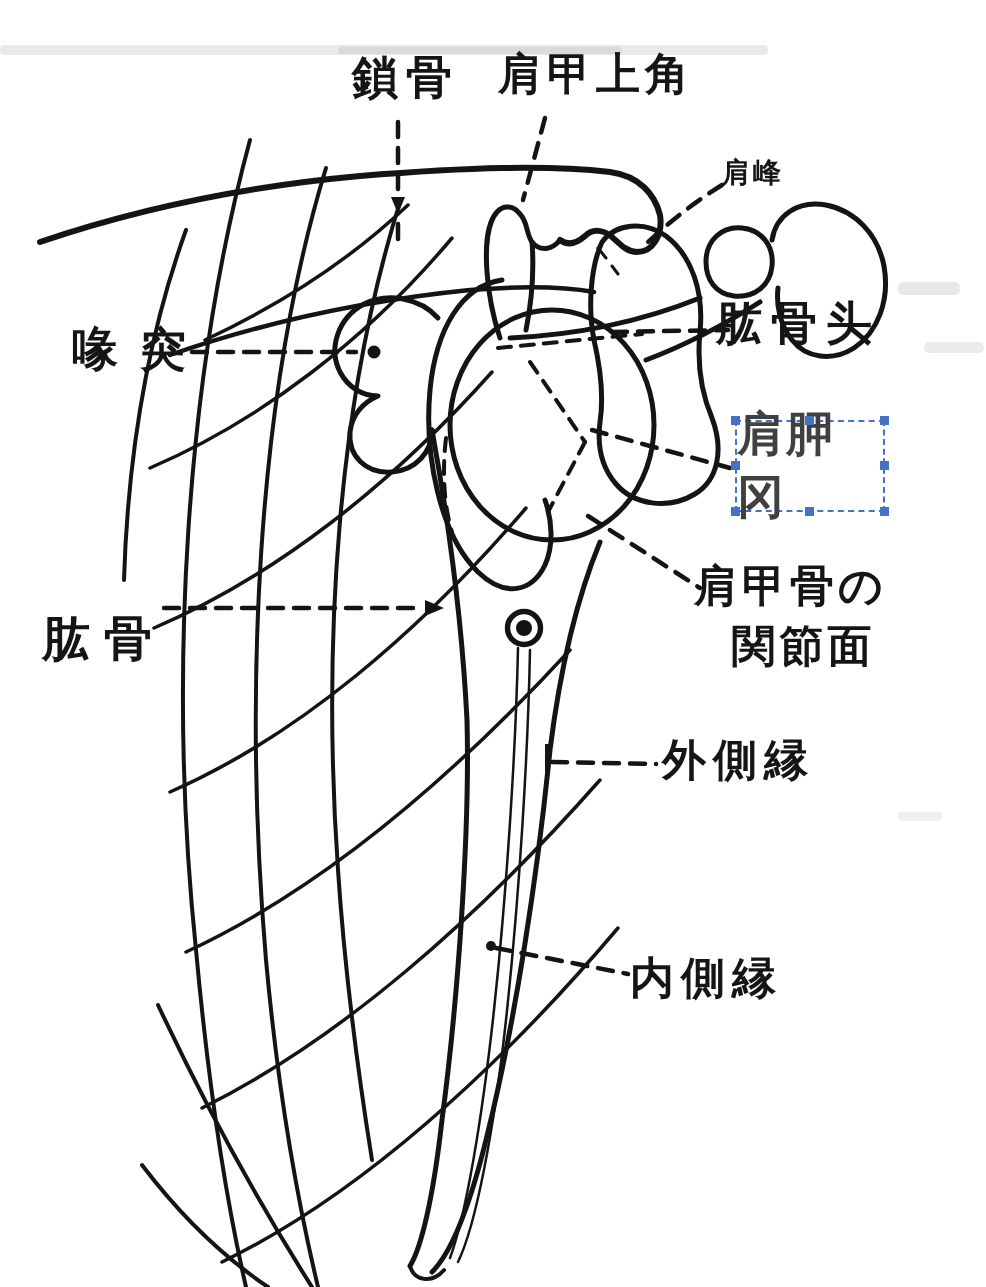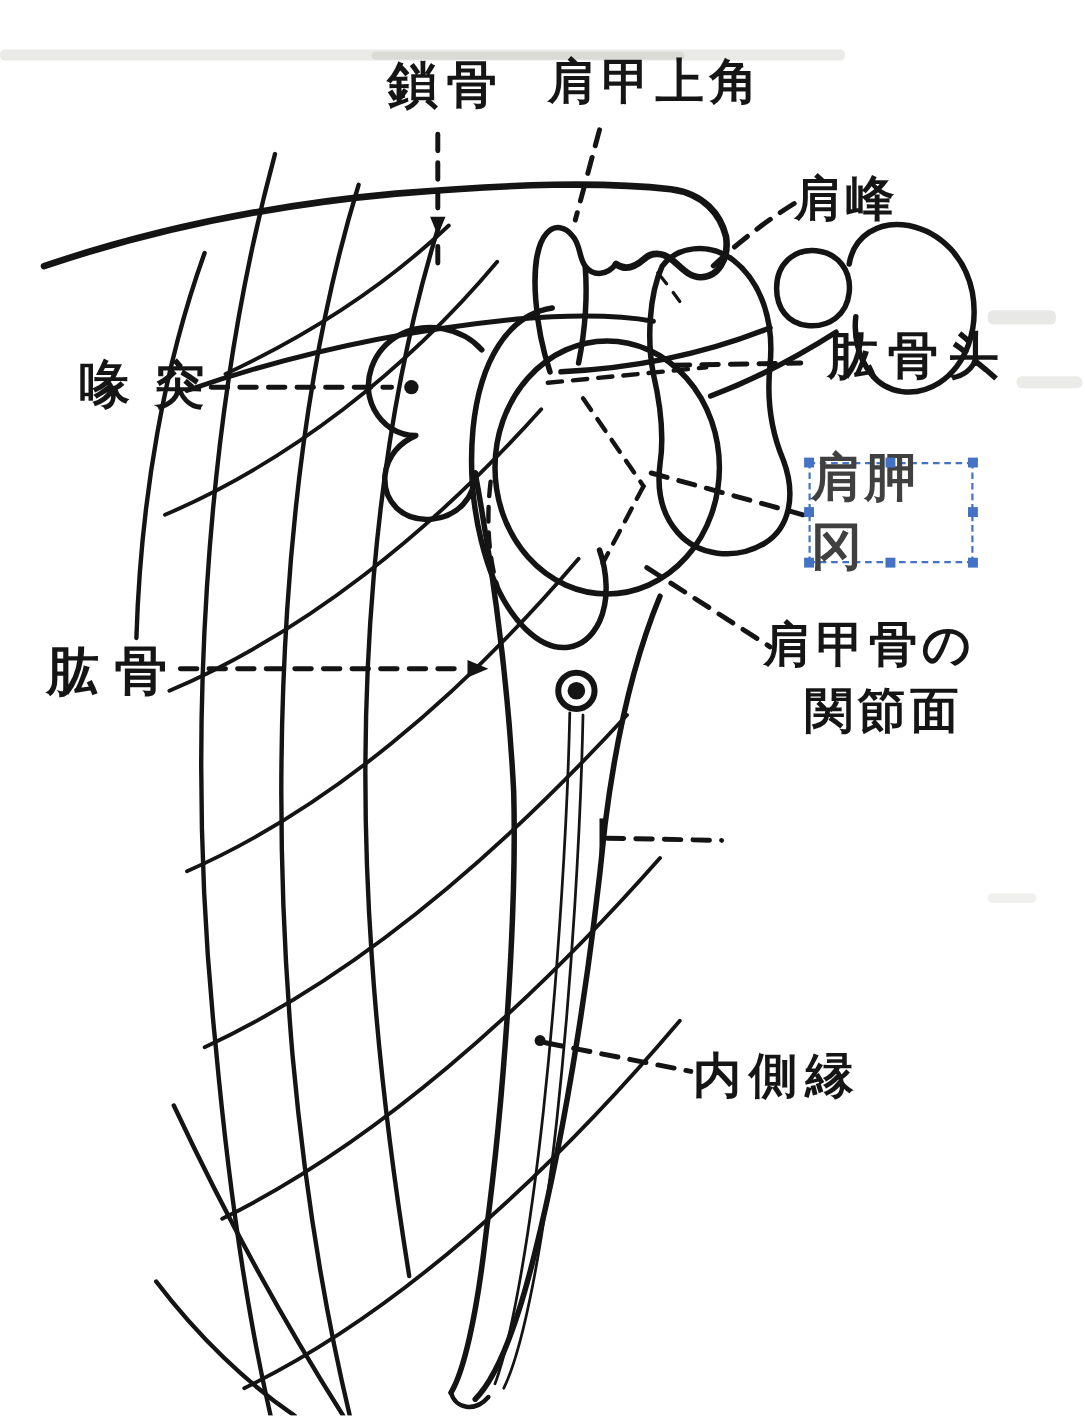--- a/index.html
+++ b/index.html
@@ -8,28 +8,28 @@
     background:#ffffff;
     font-family:"Liberation Serif","DejaVu Serif",serif;
   }
   .art{position:absolute;left:0;top:0;}
   .label{
     position:absolute;color:#151515;font-weight:700;
     white-space:nowrap;line-height:1.05;
   }
   .lb-clavicle      {left:352px;top:54px; font-size:46px;letter-spacing:8px;}
   .lb-sup-angle     {left:498px;top:52px; font-size:44px;letter-spacing:5px;}
-  .lb-acromion      {left:722px;top:158px;font-size:44px;letter-spacing:3px;}
-  .lb-humeral-head  {left:752px;top:300px;font-size:46px;letter-spacing:9px;}
+  .lb-acromion      {left:722px;top:158px;font-size:28px;letter-spacing:3px;}
+  .lb-humeral-head  {left:716px;top:300px;font-size:46px;letter-spacing:9px;}
   .lb-glenoid       {left:694px;top:564px;font-size:44px;letter-spacing:4px;text-align:center;}
   .lb-glenoid .l2   {display:block;margin-top:14px;margin-left:26px;text-align:center;}
   .lb-lateral       {left:662px;top:738px;font-size:44px;letter-spacing:7px;}
   .lb-medial        {left:630px;top:956px;font-size:44px;letter-spacing:7px;text-align:right;}
   .lb-coracoid      {left:72px; top:326px;font-size:46px;letter-spacing:22px;text-align:center;}
-  .lb-humerus       {left:42px; top:586px;font-size:48px;letter-spacing:14px;}
+  .lb-humerus       {left:42px; top:614px;font-size:48px;letter-spacing:14px;}
   .sel-box{
     position:absolute;left:735px;top:420px;width:150px;height:92px;
     border:2px dashed #4472c4;box-sizing:border-box;
     display:flex;align-items:center;justify-content:center;
     color:#404040;font-weight:700;font-size:47px;letter-spacing:2px;
     cursor:move;
   }
   .handle{
     position:absolute;width:9px;height:9px;background:#4472c4;
   }
@@ -144,20 +144,21 @@
   </svg>
 
   <div class="label lb-clavicle">鎖骨</div>
   <div class="label lb-sup-angle">肩甲上角</div>
   <div class="label lb-acromion">肩峰</div>
   <div class="label lb-humeral-head">肱骨头</div>
   <div class="label lb-glenoid">
     <span class="l1">肩甲骨の</span>
     <span class="l2">関節面</span>
   </div>
+  <div class="label lb-lateral">外側縁</div>
   <div class="label lb-medial">内側縁</div>
   <div class="label lb-coracoid">喙突</div>
   <div class="label lb-humerus">肱骨</div>
 
   <div class="sel-box">
     <span>肩胛冈</span>
     <div class="handle h-nw"></div>
     <div class="handle h-n"></div>
     <div class="handle h-ne"></div>
     <div class="handle h-w"></div>

